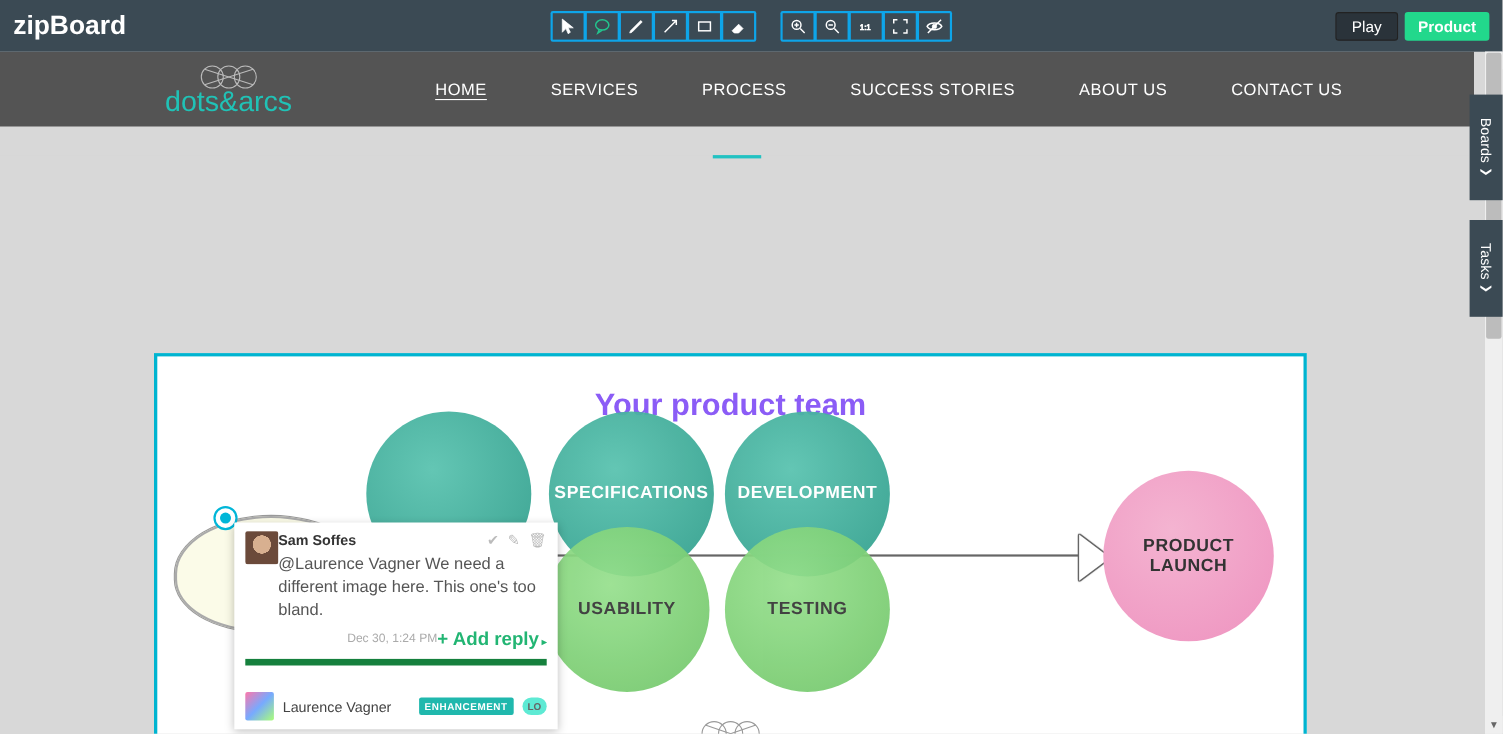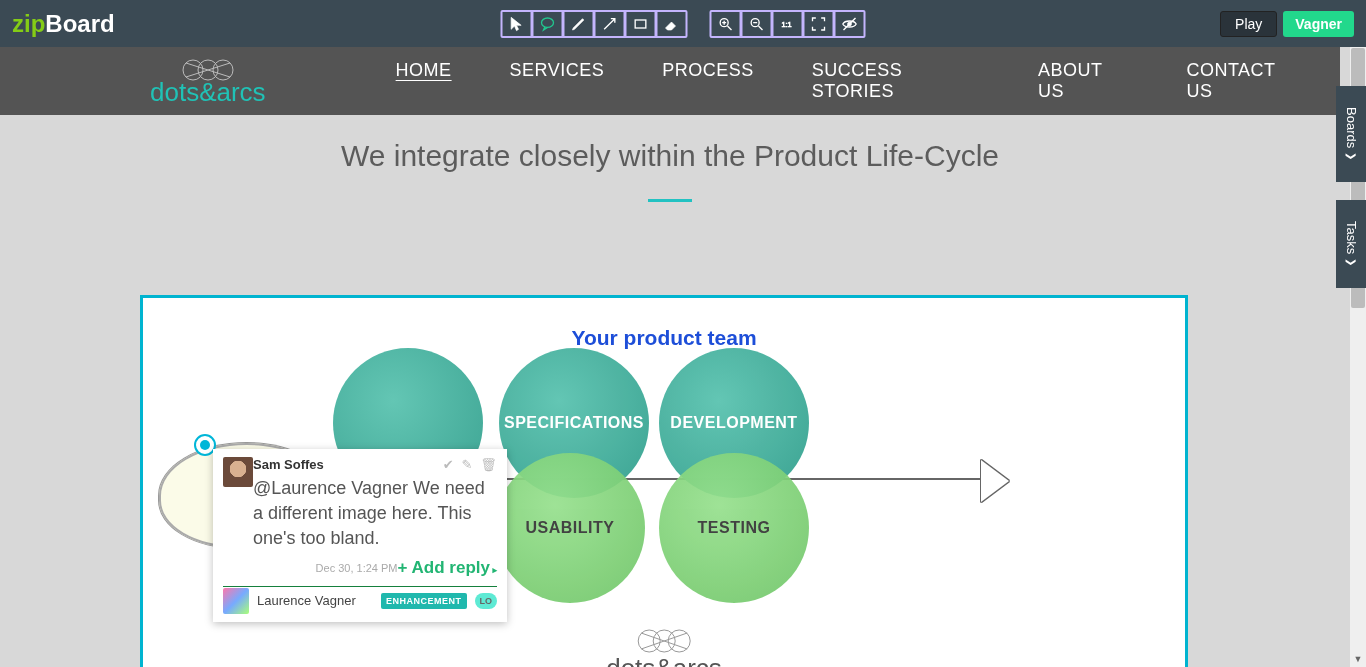--- a/index.html
+++ b/index.html
@@ -9,34 +9,34 @@
   .top-bar {
     width: 100%;
     height: 47px;
     background: #3b4a54;
     display: flex;
     align-items: center;
     padding: 0 12px;
     position: relative;
   }
   .logo { display: flex; align-items: center; font-size: 24px; font-weight: bold; }
-  .logo .zip { color: #84cc16; }
+  .logo .zip { color: #ffffff; }
   .logo .board { color: #fff; }
   
   .tool-group {
     position: absolute;
     left: 50%;
     transform: translateX(-50%);
     display: flex;
     gap: 22px;
   }
   .tool-cluster {
     display: flex;
     gap: 3px;
-    background: #c4b5fd;
+    background: #0ea5e9;
     padding: 2px;
     border-radius: 2px;
   }
   .tool-btn {
     width: 28px; height: 24px;
     background: #3b4a54;
     display: flex; align-items: center; justify-content: center;
     cursor: pointer;
     color: #fff;
   }
@@ -52,37 +52,37 @@
     width: 1340px;
     height: 68px;
     background: #545454;
     display: flex;
     align-items: center;
     padding: 0 40px 0 150px;
   }
   .site-logo { color: #20c2b6; font-size: 26px; display:flex; flex-direction:column; align-items:center; line-height:1;}
   .site-logo svg { margin-bottom: -4px;}
   .nav-links { margin-left: 130px; display: flex; gap: 58px; }
-  .nav-link { color: #fff; font-size: 18px; letter-spacing: 0.5px; cursor: pointer; text-decoration: none; }
+  .nav-link { color: #fff; font-size: 15px; letter-spacing: 0.5px; cursor: pointer; text-decoration: none; }
   .nav-link.active { text-decoration: underline; text-underline-offset: 4px; }
 
   
   .content-wrap { width: 1340px; background:#d8d8d8; position: relative; height: 552px; }
   .headline { text-align: center; font-size: 30px; color: #5c5c5c; padding-top: 24px; font-weight: 500;}
   .underline-accent { width: 44px; height: 3px; background: #22c2c2; margin: 26px auto 0; }
 
   .canvas-frame {
     position: absolute;
     left: 140px; top: 180px;
     width: 1048px; height: 398px;
     border: 3px solid #00b4d0;
     background: #fff;
   }
 
-  .section-title { text-align:center; font-size: 21px; font-weight: bold; color:#1d4ed8; margin-top: 28px; font-family: Arial, sans-serif;}
+  .section-title { text-align:center; font-size: 28px; font-weight: bold; color:#8b5cf6; margin-top: 28px; font-family: Arial, sans-serif;}
 
   .diagram { position: absolute; top: 50px; left: 0; width: 100%; height: 320px; }
 
   .circle { position: absolute; width: 150px; height: 150px; border-radius: 50%; display:flex; align-items:center; justify-content:center; text-align:center; font-weight:bold; font-family: 'Arial Black', Arial, sans-serif; letter-spacing: 0.5px;}
   .teal { background: radial-gradient(circle at 40% 35%, #5bc3b0, #309d8b); color:#fff; font-size: 16px; opacity:0.95;}
   .green { background: radial-gradient(circle at 40% 35%, #96e08d, #6ec566); color:#333; font-size: 16px; opacity:0.92;}
   .pink { width: 155px; height:155px; background: radial-gradient(circle at 40% 35%, #f4b4d1, #ee92bf); color:#333; font-size: 16px;}
   
   .circle.t1 { left: 190px; top: 0;}
   .circle.t2 { left: 356px; top: 0;}
@@ -132,27 +132,27 @@
     box-shadow: 0 2px 8px rgba(0,0,0,0.25); z-index: 30; font-size:13px;
     padding: 8px 10px;
   }
   .cc-head{ display:flex; gap:0;}
   .avatar{ width:30px; height:30px; background:#6b4a3a; border-radius:2px; flex-shrink:0; background-image: radial-gradient(circle at 50% 40%, #d8b090 35%, #6b4a3a 36%);}
   .avatar2{ width:26px; height:26px; border-radius:2px; background: linear-gradient(135deg,#f7a,#7af,#af7); flex-shrink:0;}
   .cc-body{ flex:1;}
   .cc-name{ font-weight:bold; color:#333; font-size:13px;}
   .cc-actions{ display:flex; gap:8px; color:#bbb; font-size:13px;}
   .cc-actions span{ cursor:pointer;}
-  .cc-text{ color:#555; font-size:18px; margin-top:4px; line-height:1.4;}
+  .cc-text{ color:#555; font-size:15px; margin-top:4px; line-height:1.4;}
   .cc-meta{ display:flex; justify-content:flex-end; align-items:center; margin-top:6px;}
   .cc-date{ color:#aaa; font-size:11px;}
   .cc-reply{ color:#22b573; font-size:17px; font-weight:bold; cursor:pointer;}
   .cc-reply::before{ content:'+ '; }
   .cc-reply::after{ content:' ▸'; font-size:9px;}
-  .cc-row2{ display:flex; align-items:center; gap:8px; margin-top:8px; border-top:1px solid #15803d; padding-top:1px;}
+  .cc-row2{ display:flex; align-items:center; gap:8px; margin-top:8px; border-top:6px solid #15803d; padding-top:24px;}
   .cc-name2{ flex:1; color:#444; font-size:13px;}
   .tag-enh{ background:#20b8ad; color:#fff; font-size:9px; font-weight:bold; padding:3px 5px; border-radius:2px; letter-spacing:0.5px;}
   .tag-lo{ background:#5eead4; color:#666; font-size:9px; font-weight:bold; padding:3px 5px; border-radius:8px;}
 
   
   .side-tab { position:absolute; right:0; width:30px; background:#3b4a54; color:#fff; writing-mode:vertical-rl; text-orientation:mixed; display:flex; align-items:center; justify-content:center; font-size:13px; gap:4px; cursor:pointer; padding:10px 0;}
   .side-tab.boards{ top: 86px; height: 96px;}
   .side-tab.tasks{ top: 200px; height: 88px;}
   .side-tab .chev{ font-size:10px;}
 
@@ -234,21 +234,21 @@
             <path d="M2 12 C5 6 19 6 22 12 C19 18 5 18 2 12 Z" fill="none" stroke="#fff" stroke-width="2"></path>
             <circle cx="12" cy="12" r="3" fill="#fff"></circle>
             <line x1="3" y1="21" x2="21" y2="3" stroke="#fff" stroke-width="2"></line>
           </svg>
         </div>
     </div>
   </div>
 
   <div class="right-actions">
     <button class="btn-play">Play</button>
-    <button class="btn-review">Vagner</button>
+    <button class="btn-review">Product</button>
   </div>
 </div>
 
 <div class="scroll-track"></div>
 <div class="scroll-arrow up">▲</div>
 <div class="scroll-thumb"></div>
 <div class="scroll-arrow down">▼</div>
 
 <div class="site-nav">
   <div class="site-logo">
@@ -267,21 +267,20 @@
     <a class="nav-link active">HOME</a>
     <a class="nav-link">SERVICES</a>
     <a class="nav-link">PROCESS</a>
     <a class="nav-link">SUCCESS STORIES</a>
     <a class="nav-link">ABOUT US</a>
     <a class="nav-link">CONTACT US</a>
   </div>
 </div>
 
 <div class="content-wrap">
-  <div class="headline">We integrate closely within the Product Life-Cycle</div>
   <div class="underline-accent"></div>
 
   <div class="canvas-frame">
     <div class="section-title">Your product team</div>
 
     <div class="diagram">
       <div class="cloud">
           <span>PRO</span>
         </div>
 
@@ -289,20 +288,21 @@
       <div class="arrow-head"></div>
 
       <div class="circle teal t1"></div>
       <div class="circle teal t2">SPECIFICATIONS</div>
       <div class="circle teal t3">DEVELOPMENT</div>
 
       <div class="circle green g1">RESEARCH</div>
       <div class="circle green g2">USABILITY</div>
       <div class="circle green g3">TESTING</div>
 
+      <div class="circle pink pk">PRODUCT LAUNCH</div>
     </div>
 
     <div class="bottom-logo">
       <svg width="66" height="28" viewBox="0 0 66 28">
           <g stroke="#999" stroke-width="1" fill="none">
             <circle cx="18" cy="14" r="11"></circle>
             <circle cx="33" cy="14" r="11"></circle>
             <circle cx="48" cy="14" r="11"></circle>
             <line x1="10" y1="6" x2="56" y2="22"></line>
             <line x1="10" y1="22" x2="56" y2="6"></line>

